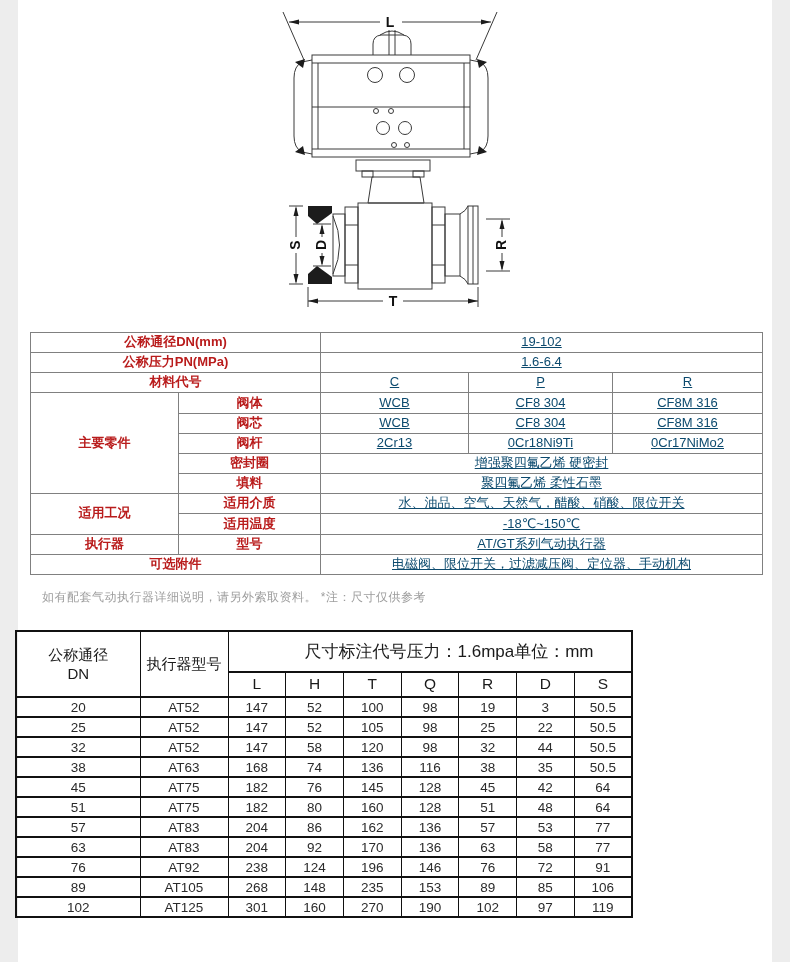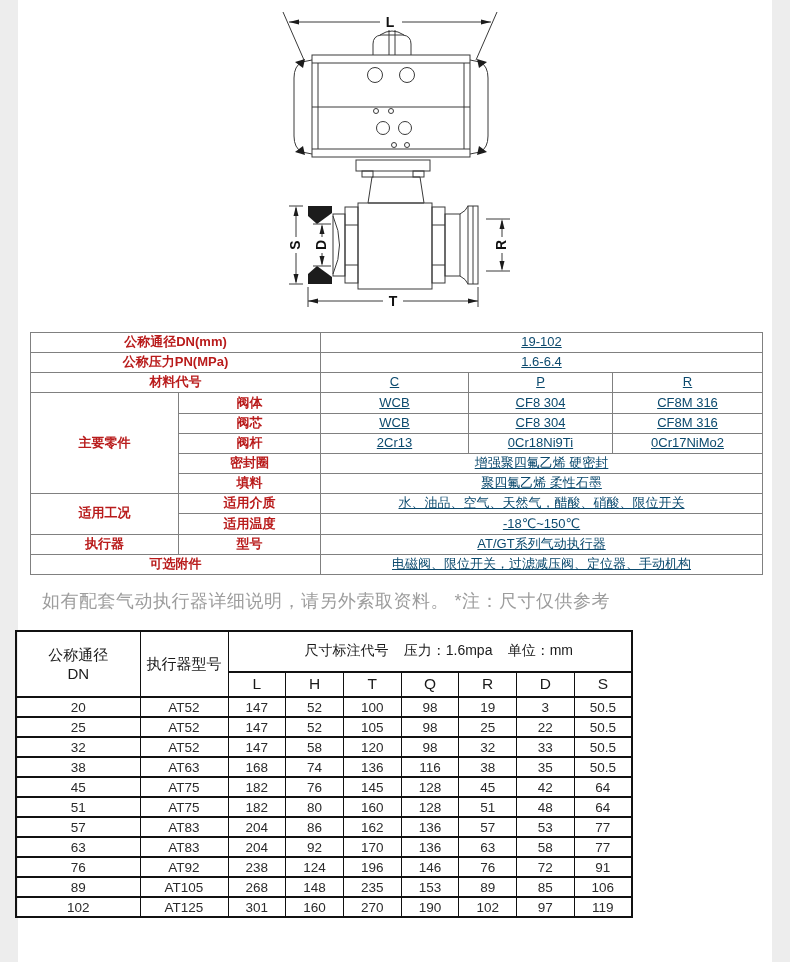--- a/index.html
+++ b/index.html
@@ -22,36 +22,36 @@
     table-layout:fixed;font-size:13px;color:#333;
   }
   .spec td{
     border:1px solid #808080;text-align:center;vertical-align:middle;
     padding:0 4px;height:18px;line-height:1.15;overflow:hidden;white-space:nowrap;
   }
   .spec td.lbl{font-weight:bold;color:#b91c1c;}
   .spec td.val{font-weight:normal;color:#0c4a6e;text-decoration:underline;}
   
   .note{
-    position:absolute;left:42px;top:589px;font-size:18px;color:#9d9d9d;
+    position:absolute;left:42px;top:589px;font-size:12px;color:#9d9d9d;
     letter-spacing:.5px;white-space:nowrap;
   }
   
   .dims{
     position:absolute;left:15px;top:630px;width:618px;
     table-layout:fixed;color:#1a1a1a;border:2px solid #111;
   }
   .dims th,.dims td{
     border-left:1px solid #111;border-right:1px solid #111;
     border-top:2px solid #111;border-bottom:2px solid #111;
     text-align:center;vertical-align:middle;padding:0;white-space:nowrap;overflow:hidden;
   }
   .dims thead th{font-weight:normal;}
   .dims .corner{font-size:15px;line-height:1.3;height:64px;}
-  .dims .hdr-big{height:38px;font-size:14px;}
+  .dims .hdr-big{height:38px;font-size:17px;}
   .dims .hdr-big .wrap{display:flex;align-items:center;justify-content:space-between;
     padding:0 58px 0 76px;}
   .dims tr.sub th{height:23px;font-size:15.5px;font-weight:normal;border-top:1px solid #111;}
   .dims tbody td{height:18px;font-size:13.5px;color:#2b2b2b;}
 </style>
 </head>
 <body>
 
 <div class="stage">
   <div class="card"></div>
@@ -301,21 +301,21 @@
           <td>50.5</td>
         </tr>
         <tr>
           <td>32</td>
           <td>AT52</td>
           <td>147</td>
           <td>58</td>
           <td>120</td>
           <td>98</td>
           <td>32</td>
-          <td>33</td>
+          <td>44</td>
           <td>50.5</td>
         </tr>
         <tr>
           <td>38</td>
           <td>AT63</td>
           <td>168</td>
           <td>74</td>
           <td>136</td>
           <td>116</td>
           <td>38</td>

